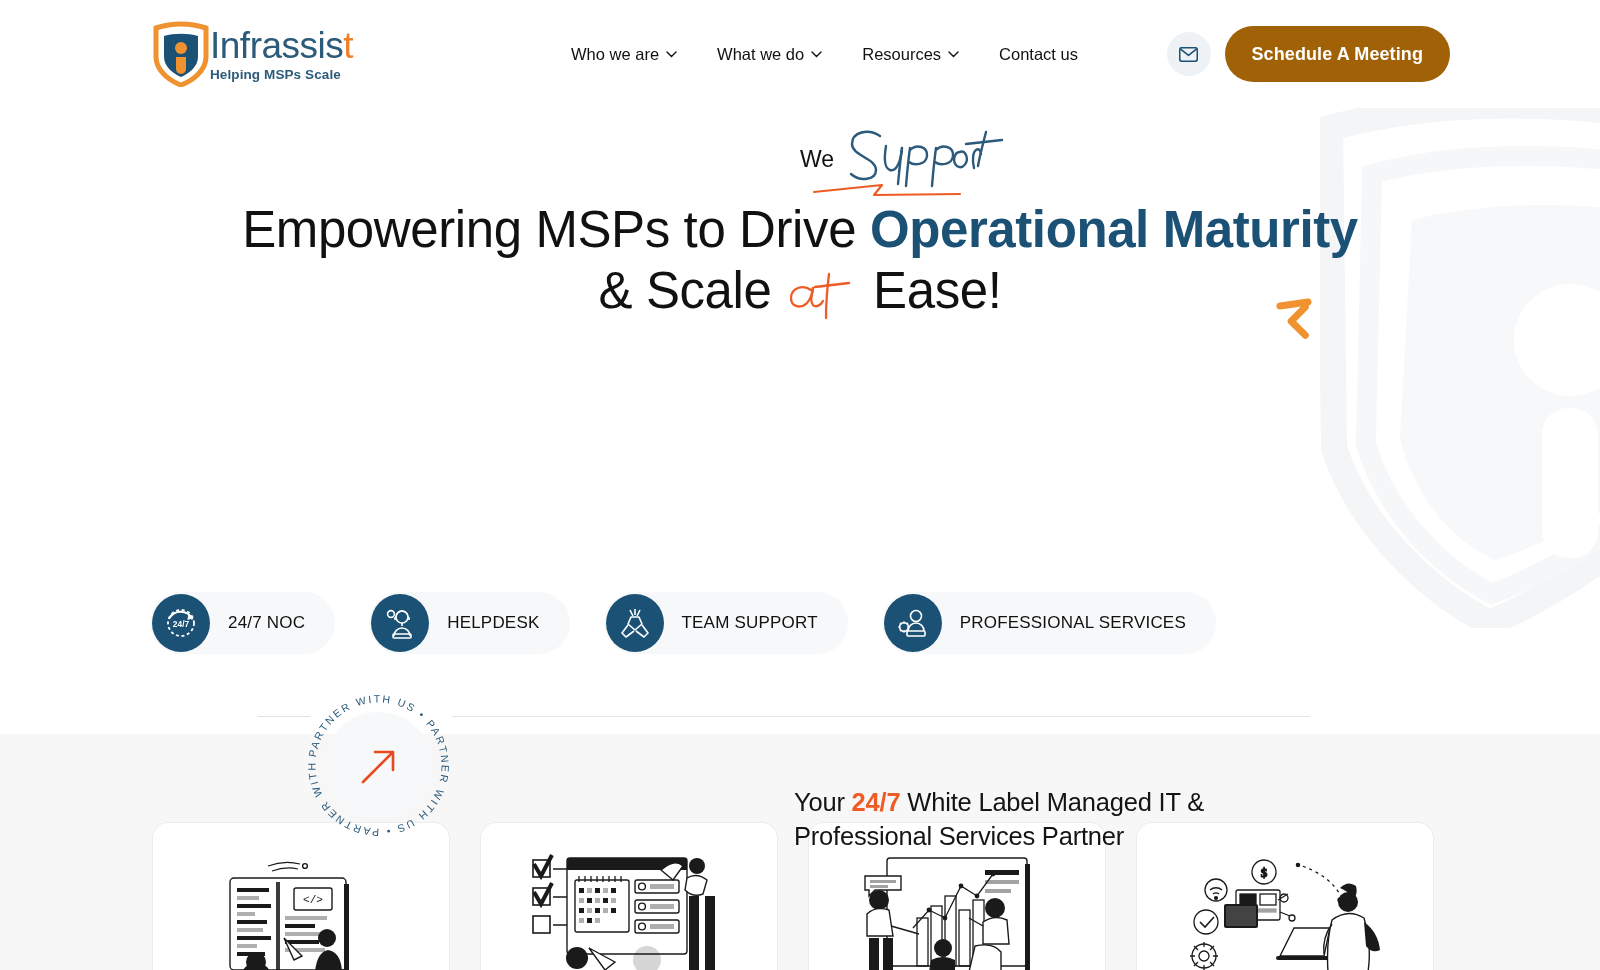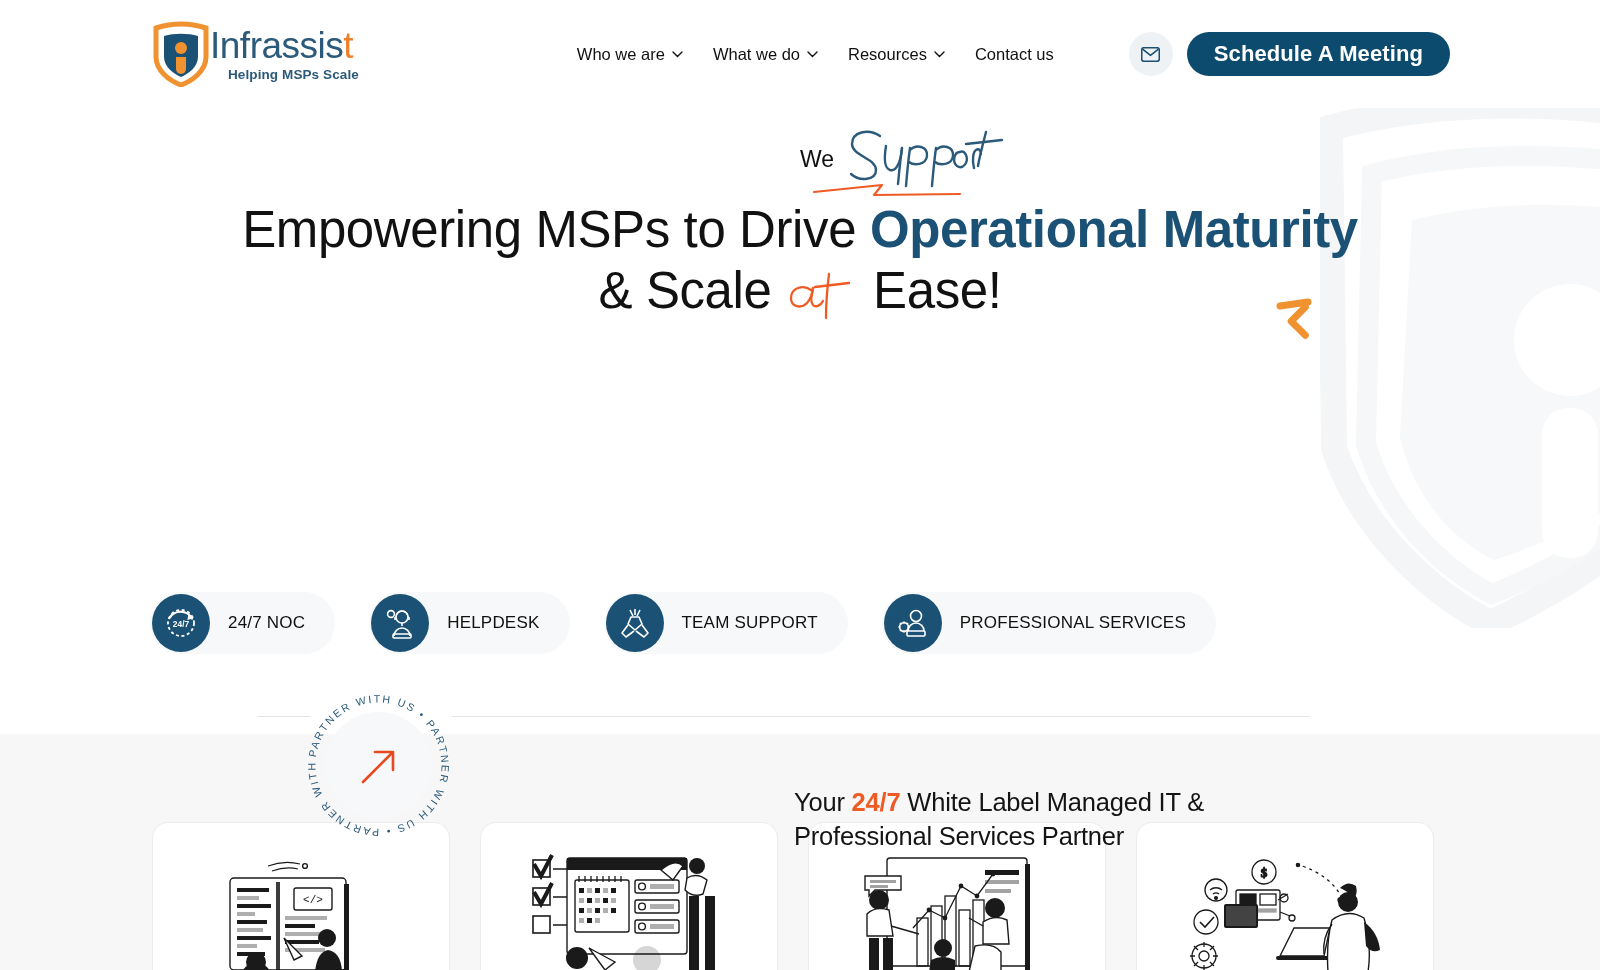--- a/index.html
+++ b/index.html
@@ -41,27 +41,27 @@
     font-weight: 400;
     color: #2b5a7a;
   }
   .logo-word .o { color: #ef7f29; }
   .logo-tag {
     font-size: 13.5px;
     color: #2b5a7a;
     font-weight: 700;
     letter-spacing: 0.1px;
     margin-top: 4px;
-    margin-left: 18px;
+    margin-left: 0;
   }
 
   .nav {
     display: flex;
     align-items: center;
-    gap: 30px;
+    gap: 40px;
     margin-left: 218px;
   }
   .nav-item {
     display: flex;
     align-items: center;
     gap: 7px;
     font-size: 16.5px;
     color: #111;
     cursor: pointer;
     white-space: nowrap;
@@ -75,27 +75,27 @@
     gap: 14px;
   }
   .mail-btn {
     width: 44px; height: 44px;
     border-radius: 50%;
     background: #eef2f5;
     display: flex; align-items: center; justify-content: center;
     cursor: pointer;
   }
   .cta-btn {
-    background: #0c4a6e;
+    background: #a16207;
     color: #fff;
     border: none;
     border-radius: 30px;
-    height: 44px;
+    height: 56px;
     padding: 0 27px;
-    font-size: 22px;
+    font-size: 18px;
     font-weight: 700;
     letter-spacing: 0.1px;
     font-family: "Liberation Sans", sans-serif;
     cursor: pointer;
     white-space: nowrap;
   }
 
   
   .hero { position: relative; z-index: 3; text-align: center; }
   .eyebrow {

